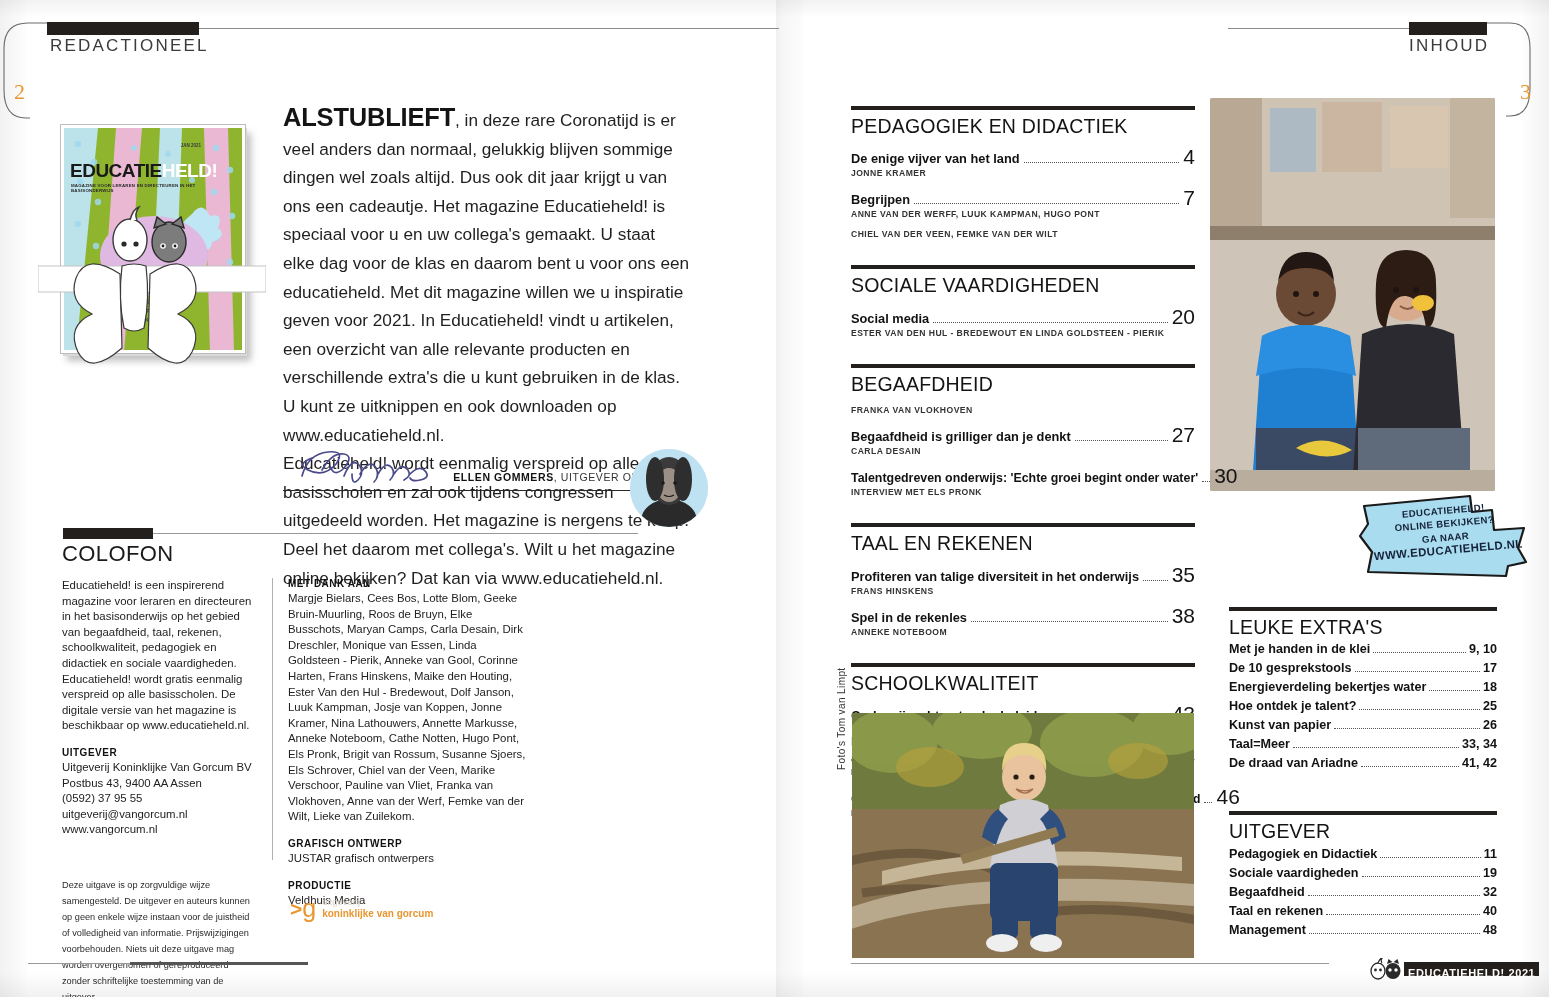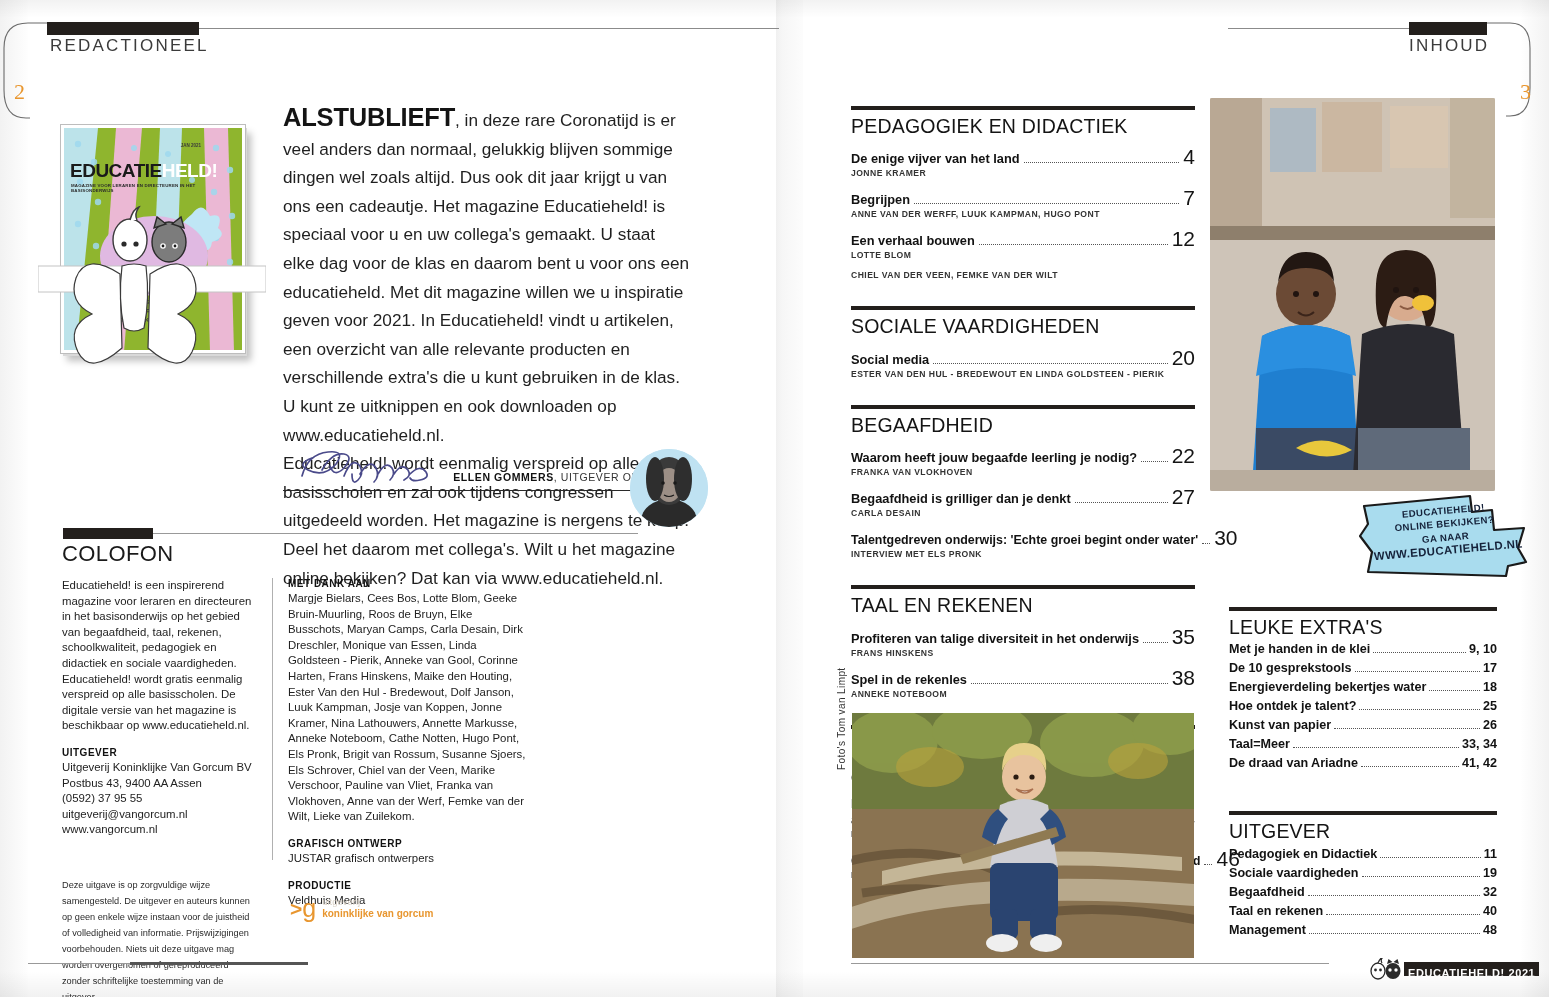--- a/index.html
+++ b/index.html
@@ -384,28 +384,20 @@
       </div>
       <div class="entry">
         <div class="entry-row">
             <span class="entry-name">Begrijpen</span>
             <span class="entry-dots"></span>
             <span class="entry-page">7</span>
           </div>
         <div class="entry-auth">ANNE VAN DER WERFF, LUUK KAMPMAN, HUGO PONT</div>
       </div>
       <div class="entry">
-        <div class="entry-row">
-            <span class="entry-name">Een verhaal bouwen</span>
-            <span class="entry-dots"></span>
-            <span class="entry-page">12</span>
-          </div>
-        <div class="entry-auth">LOTTE BLOM</div>
-      </div>
-      <div class="entry">
         <div class="entry-auth">CHIEL VAN DER VEEN, FEMKE VAN DER WILT</div>
       </div>
     </div>
 
     <div class="sec">
       <div class="sec-bar"></div>
       <div class="sec-title">SOCIALE VAARDIGHEDEN</div>
       <div class="entry">
         <div class="entry-row">
             <span class="entry-name">Social media</span>
@@ -413,25 +405,20 @@
             <span class="entry-page">20</span>
           </div>
         <div class="entry-auth">ESTER VAN DEN HUL - BREDEWOUT EN LINDA GOLDSTEEN - PIERIK</div>
       </div>
     </div>
 
     <div class="sec">
       <div class="sec-bar"></div>
       <div class="sec-title">BEGAAFDHEID</div>
       <div class="entry">
-        <div class="entry-row">
-            <span class="entry-name">Waarom heeft jouw begaafde leerling je nodig?</span>
-            <span class="entry-dots"></span>
-            <span class="entry-page">22</span>
-          </div>
         <div class="entry-auth">FRANKA VAN VLOKHOVEN</div>
       </div>
       <div class="entry">
         <div class="entry-row">
             <span class="entry-name">Begaafdheid is grilliger dan je denkt</span>
             <span class="entry-dots"></span>
             <span class="entry-page">27</span>
           </div>
         <div class="entry-auth">CARLA DESAIN</div>
       </div>

